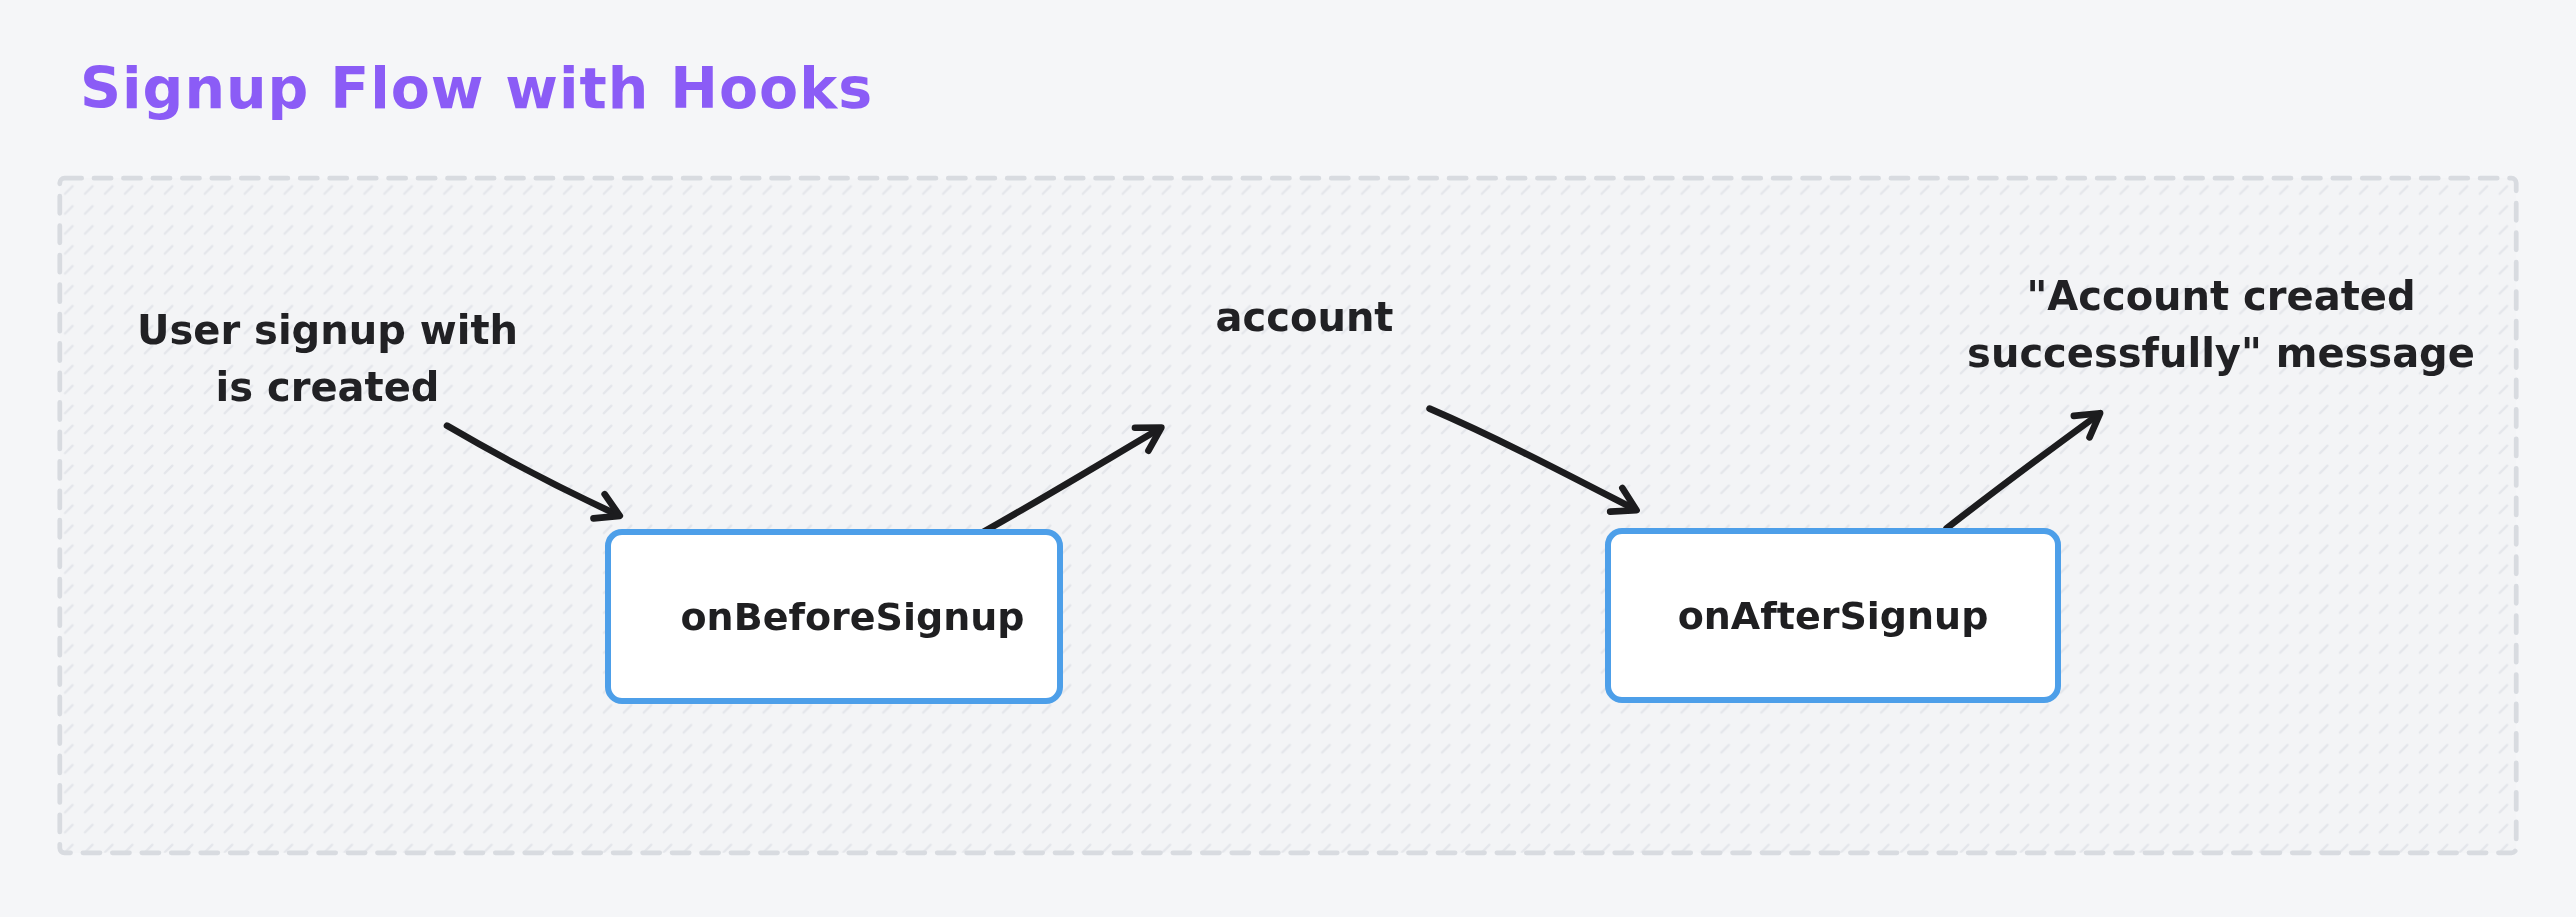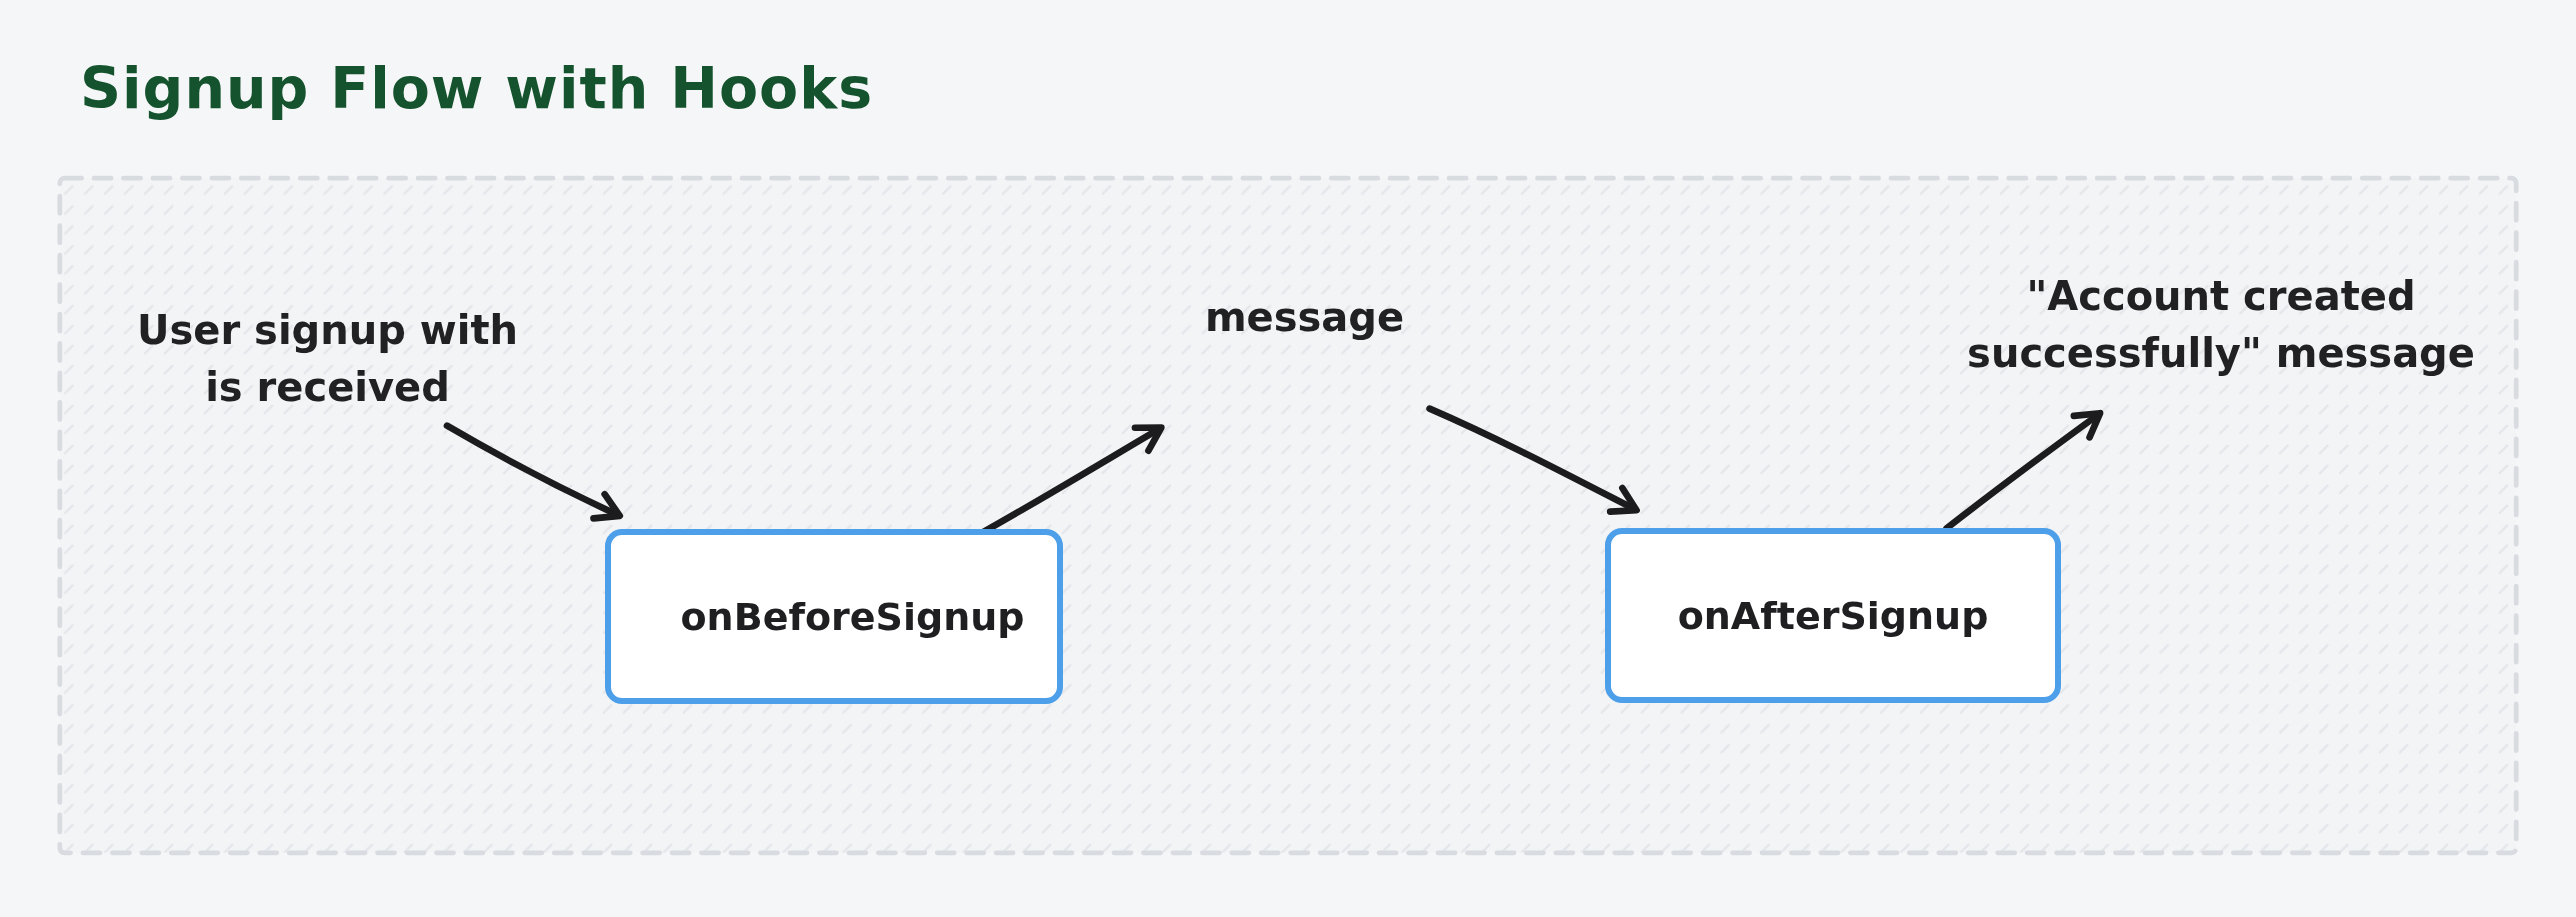--- a/index.html
+++ b/index.html
@@ -15,21 +15,21 @@
     height: 917px;
     overflow: hidden;
   }
   .page-title {
     position: absolute;
     left: 80px;
     top: 55px;
     font-size: 57px;
     font-weight: 700;
     letter-spacing: 1px;
-    color: #14532d;
+    color: #8b5cf6;
     white-space: nowrap;
   }
   #graphics-layer {
     position: absolute;
     left: 0;
     top: 0;
     width: 2576px;
     height: 917px;
     display: block;
   }
@@ -84,25 +84,25 @@
 
     <path d="M 1034 560 C 1098 524, 1164 484, 1220 451" fill="none" stroke="#1c1c1e" stroke-width="7" stroke-linecap="round" marker-end="url(#ah)"></path>
 
     <path d="M 1504 430 C 1578 462, 1654 502, 1720 536" fill="none" stroke="#1c1c1e" stroke-width="7" stroke-linecap="round" marker-end="url(#ah)"></path>
 
     <path d="M 2048 556 C 2102 514, 2156 474, 2208 436" fill="none" stroke="#1c1c1e" stroke-width="7" stroke-linecap="round" marker-end="url(#ah)"></path>
   </svg>
 
   <div class="note" id="note-signup-data">
     <span class="note-line">User signup with</span>
-    <span class="note-line">is received</span>
+    <span class="note-line">is created</span>
   </div>
 
   <div class="note" id="note-account-created">
-    <span class="note-line">message</span>
+    <span class="note-line">account</span>
   </div>
 
   <div class="note" id="note-success-message">
     <span class="note-line">"Account created</span>
     <span class="note-line">successfully" message</span>
   </div>
 
   <div class="node" id="node-onbeforesignup">
     <span>onBeforeSignup</span>
   </div>

